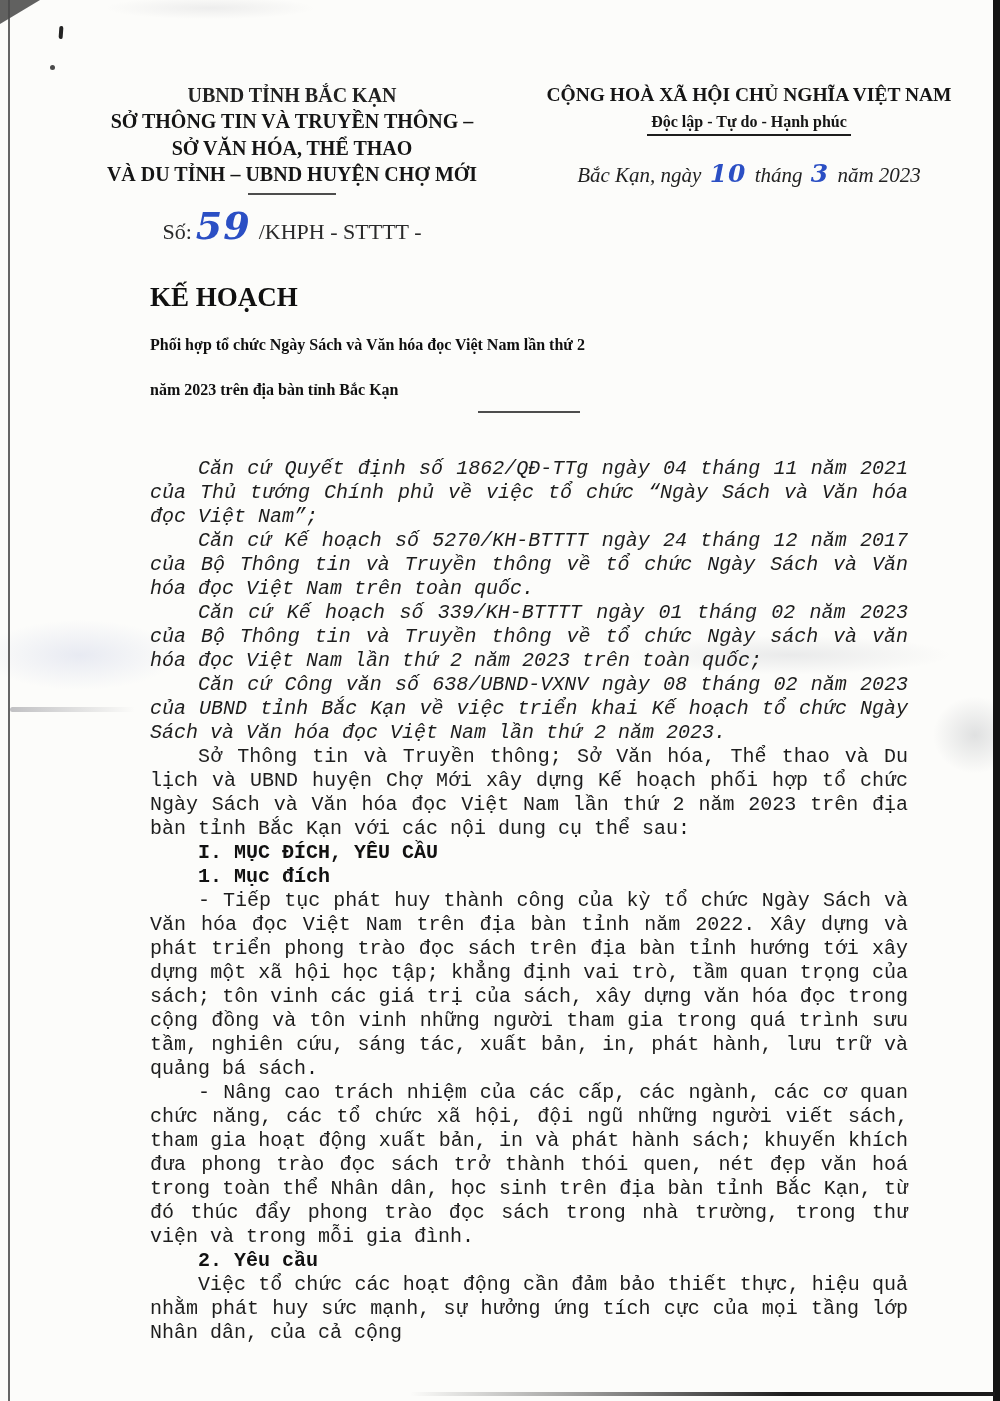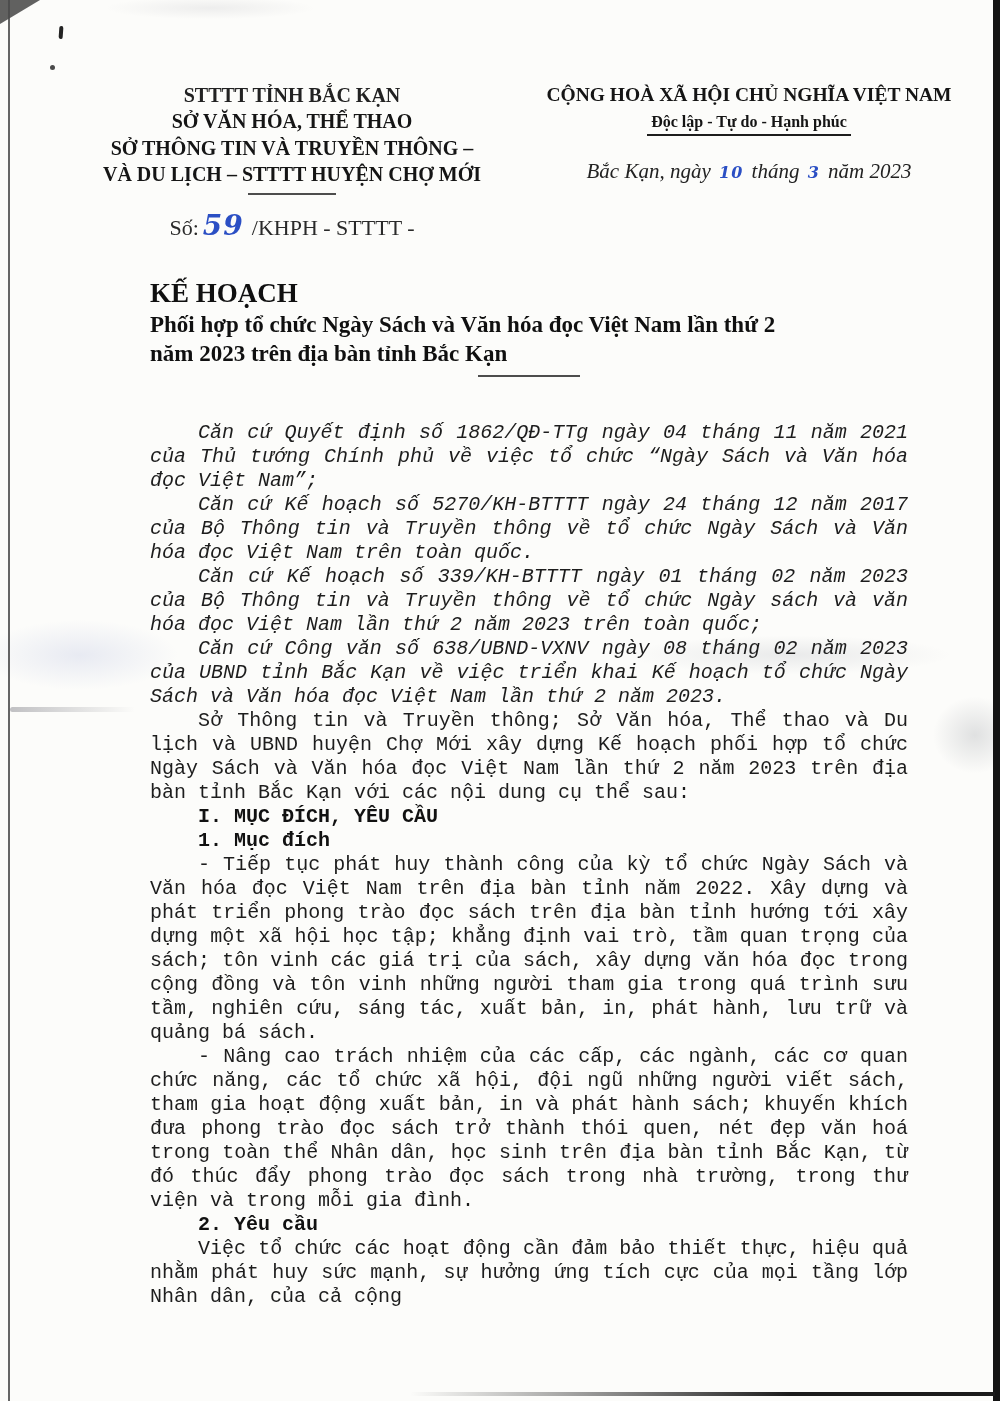--- a/index.html
+++ b/index.html
@@ -30,32 +30,32 @@
   
   .header { display:flex; padding-top:82px; }
   .header-left  { width:432px; margin-left:76px; text-align:center; }
   .header-right { width:462px; margin-left:10px; text-align:center; }
   .org1 { font-size:20px; font-weight:600; line-height:26px; color:#222; }
   .orgb { font-size:20px; font-weight:700; line-height:26.5px; color:#151515; }
   .sep  { width:88px; height:2px; background:#4d4d4d; margin:5px auto 0; }
   .so-line  { margin-top:15px; font-size:22px; line-height:32px; color:#2a2a2a; }
   .so-line2 { font-size:22px; line-height:30px; color:#2a2a2a; }
   .hand { font-style:italic; font-weight:700; color:#2b4fc4; font-family:"DejaVu Serif",serif; letter-spacing:1px; }
-  .so-line .hand { font-size:28px; margin:0 8px 0 4px; }
+  .so-line .hand { font-size:38px; margin:0 8px 0 4px; }
   .nat1 { font-size:19.5px; font-weight:700; line-height:26px; color:#151515; }
   .nat2 { display:inline-block; font-size:16px; font-weight:700; line-height:24px; color:#151515;
           border-bottom:2px solid #1d1d1d; padding:2px 4px 0; }
   .date-line { margin-top:23px; font-style:italic; font-size:21px; color:#222; }
-  .date-line .hand { font-size:16px; margin:0 3px; }
+  .date-line .hand { font-size:25px; margin:0 3px; }
 
   
   .content { margin-left:150px; width:758px; }
   .title-block { text-align:left; margin-top:32px; }
   .title    { font-size:27px; font-weight:700; color:#101010; line-height:34px; }
-  .subtitle { font-size:23px; font-weight:700; color:#101010; line-height:29.5px; }
+  .subtitle { font-size:16px; font-weight:700; color:#101010; line-height:29.5px;margin-top:16px; }
   .title-underline { width:102px; height:2px; background:#4d4d4d; margin:6px auto 0; }
 
   
   .body-text { margin-top:44px; }
   .body-text p { margin:0; font-size:20px; line-height:24px; text-align:justify;font-family:Liberation Mono, monospace; }
   .ind  { text-indent:48px; }
   .it   { font-style:italic; }
   .bold { font-weight:700; color:#111; }
 </style>
 </head>
@@ -66,24 +66,24 @@
   <div class="corner-tl"></div>
   <div class="edge-left"></div>
   <div class="edge-right"></div>
   <div class="speck-1"></div>
   <div class="speck-2"></div>
   <div class="streak-left"></div>
   <div class="bottom-line"></div>
 
   <div class="header">
     <div class="header-left">
-      <div class="org1">STTTT TỈNH BẮC KẠN</div>
+      <div class="org1">UBND TỈNH BẮC KẠN</div>
+      <div class="orgb">SỞ THÔNG TIN VÀ TRUYỀN THÔNG –</div>
       <div class="orgb">SỞ VĂN HÓA, THỂ THAO</div>
-      <div class="orgb">SỞ THÔNG TIN VÀ TRUYỀN THÔNG –</div>
-      <div class="orgb">VÀ DU LỊCH – STTTT HUYỆN CHỢ MỚI</div>
+      <div class="orgb">VÀ DU TỈNH – UBND HUYỆN CHỢ MỚI</div>
       <div class="sep"></div>
       <div class="so-line">
         <span>Số:</span><span class="hand">59</span><span>/KHPH - STTTT -</span>
       </div>
     </div>
 
     <div class="header-right">
       <div class="nat1">CỘNG HOÀ XÃ HỘI CHỦ NGHĨA VIỆT NAM</div>
       <div><span class="nat2">Độc lập - Tự do - Hạnh phúc</span></div>
       <div class="date-line">

